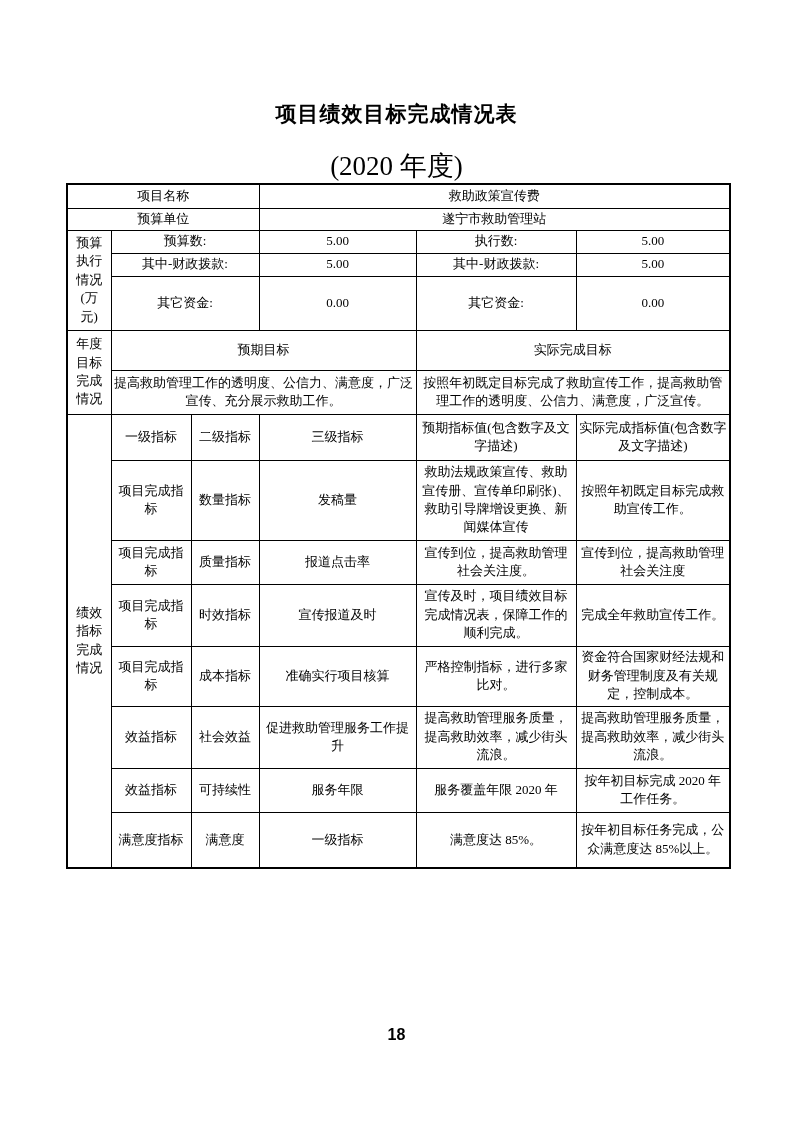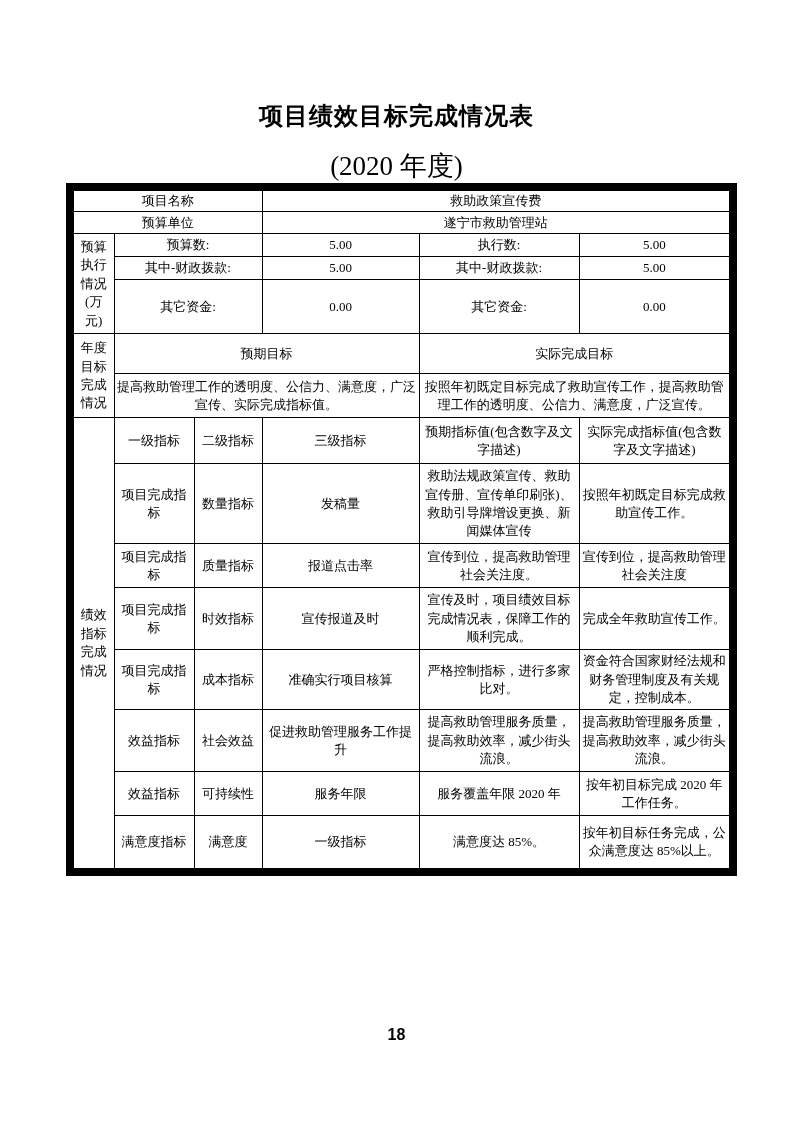--- a/index.html
+++ b/index.html
@@ -12,21 +12,21 @@
     color: #000000;
     overflow: hidden;
     margin: 0 auto;
   }
   .doc-title {
     position: absolute;
     top: 100px;
     left: 0;
     width: 100%;
     text-align: center;
-    font-size: 24px;
+    font-size: 21px;
     font-weight: bold;
     letter-spacing: 1px;
     margin: 0;
   }
   .doc-subtitle {
     position: absolute;
     top: 148px;
     left: 0;
     width: 100%;
     text-align: center;
@@ -34,21 +34,21 @@
     font-weight: normal;
     margin: 0;
   }
   table.perf {
     position: absolute;
     left: 66px;
     top: 183px;
     width: 663px;
     border-collapse: collapse;
     table-layout: fixed;
-    border: 8px solid #000000;
+    border: 2px solid #000000;
   }
   table.perf td {
     border: 1px solid #000;
     font-size: 13px;
     line-height: 1.42;
     text-align: center;
     vertical-align: middle;
     padding: 1px 2px;
     box-sizing: border-box;
     overflow: hidden;
@@ -125,21 +125,21 @@
 
       <tr style="height:40px">
         <td rowspan="2" class="vh">年度
 目标
 完成
 情况</td>
         <td colspan="3">预期目标</td>
         <td colspan="2">实际完成目标</td>
       </tr>
       <tr style="height:44px">
-        <td colspan="3">提高救助管理工作的透明度、公信力、满意度，广泛宣传、实际完成指标值。</td>
+        <td colspan="3">提高救助管理工作的透明度、公信力、满意度，广泛宣传、充分展示救助工作。</td>
         <td colspan="2">按照年初既定目标完成了救助宣传工作，提高救助管理工作的透明度、公信力、满意度，广泛宣传。</td>
       </tr>
 
       <tr style="height:46px">
         <td rowspan="8" class="vh">绩效
 指标
 完成
 情况</td>
         <td>一级指标</td>
         <td>二级指标</td>

